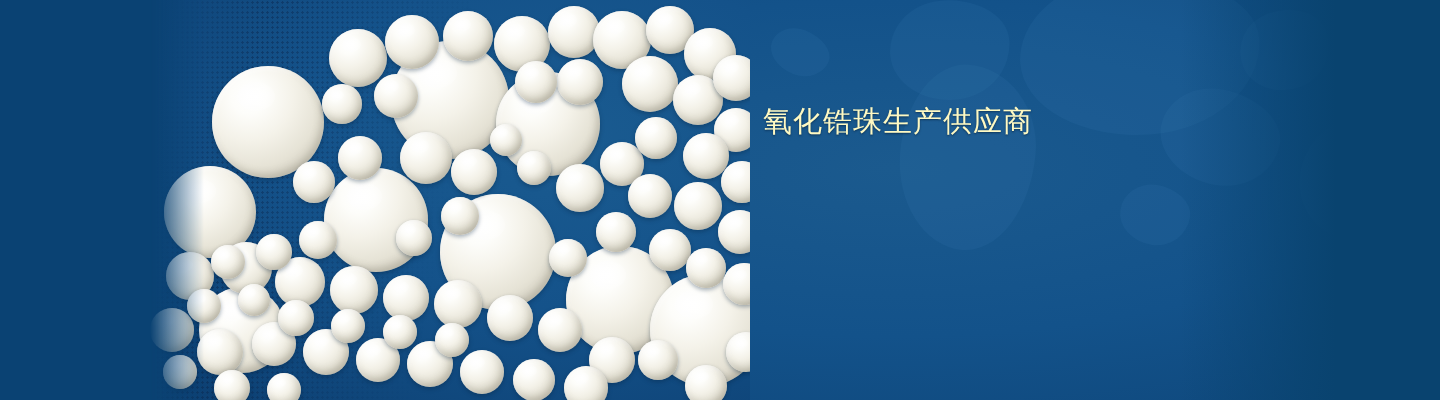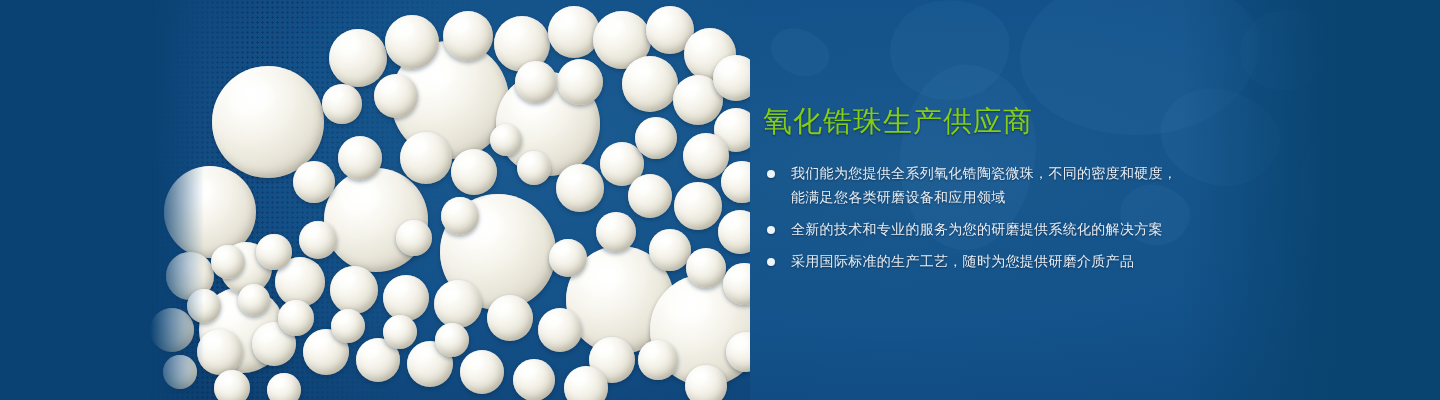--- a/index.html
+++ b/index.html
@@ -113,21 +113,21 @@
     position: absolute;
     left: 763px; top: 104px;
     width: 520px;
   }
   .headline {
     margin: 0 0 24px 0;
     font-size: 29px;
     line-height: 34px;
     font-weight: 400;
     letter-spacing: 1px;
-    color: #84cc16;
+    color: #fef9c3;
     text-shadow: 0 1px 2px rgba(2,20,40,.55);
     white-space: nowrap;
   }
   .bullets {
     list-style: none;
     margin: 0;
     padding: 0;
   }
   .bullet {
     position: relative;
@@ -256,34 +256,15 @@
         <span class="bead" style="left:340px;top:124px;width:32px;height:32px;"></span>
         <span class="bead" style="left:13px;top:355px;width:34px;height:34px;"></span>
         <span class="bead" style="left:64px;top:370px;width:36px;height:36px;"></span>
         <span class="bead" style="left:117px;top:373px;width:34px;height:34px;"></span>
       </div>
   </div>
 
   <div class="copy">
     <h1 class="headline">氧化锆珠生产供应商</h1>
 
-    <ul class="bullets">
-
-      <li class="bullet">
-        <span class="dot"></span>
-        <span class="bullet-line">我们能为您提供全系列氧化锆陶瓷微珠，不同的密度和硬度，</span>
-        <span class="bullet-line">能满足您各类研磨设备和应用领域</span>
-      </li>
-
-      <li class="bullet">
-        <span class="dot"></span>
-        <span class="bullet-line">全新的技术和专业的服务为您的研磨提供系统化的解决方案</span>
-      </li>
-
-      <li class="bullet">
-        <span class="dot"></span>
-        <span class="bullet-line">采用国际标准的生产工艺，随时为您提供研磨介质产品</span>
-      </li>
-
-    </ul>
   </div>
 
 </div>
 
 </body></html>

